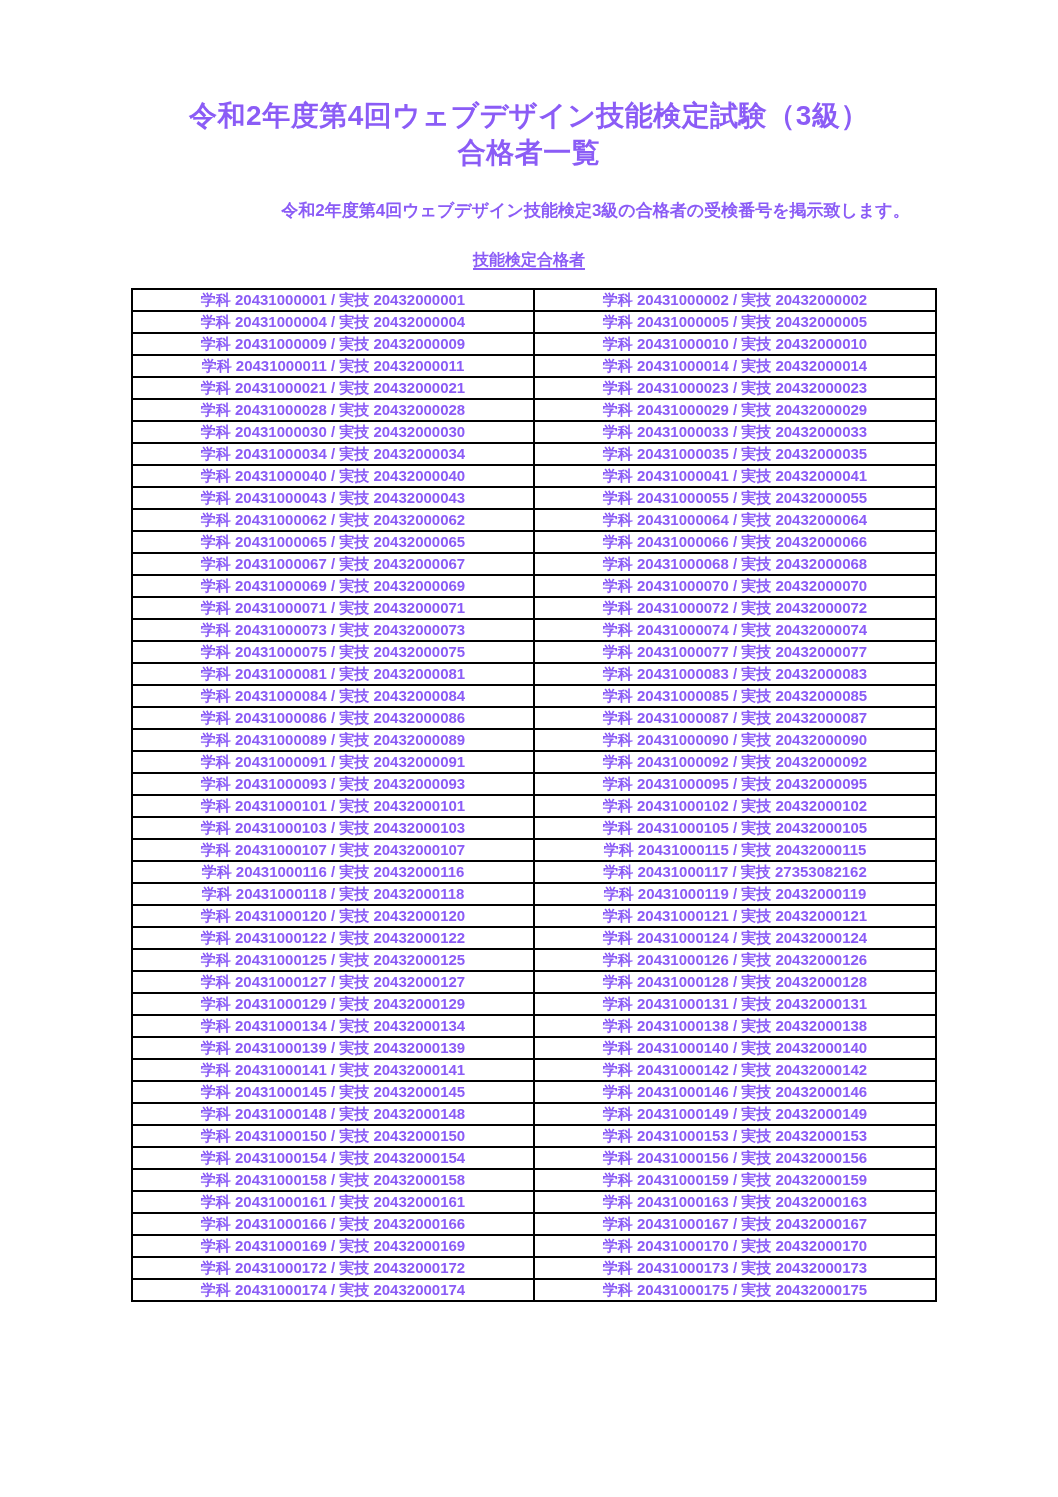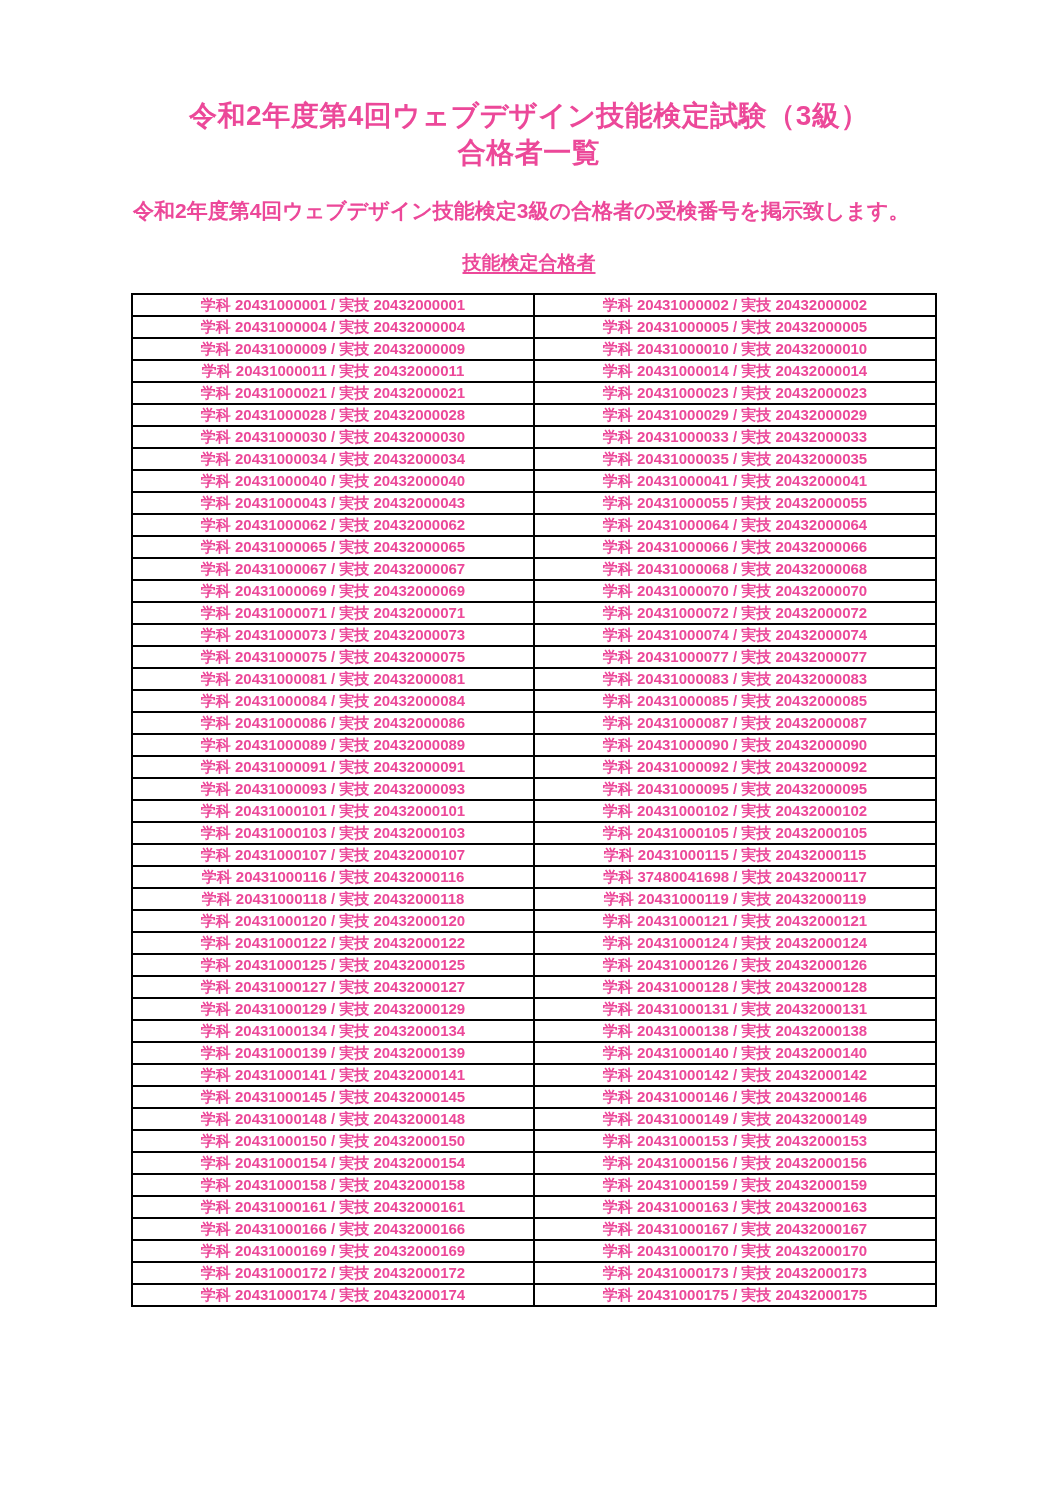--- a/index.html
+++ b/index.html
@@ -5,41 +5,42 @@
   html, body {
     margin: 0;
     padding: 0;
     background: #ffffff;
   }
   .page {
     position: relative;
     width: 1058px;
     height: 1497px;
     background: #ffffff;
-    color: #ec4899;
+    color: #8b5cf6;
     font-family: "Liberation Sans", "DejaVu Sans", sans-serif;
     font-weight: bold;
     overflow: hidden;
   }
   .title {
     margin: 0;
     padding-top: 97px;
     font-size: 28px;
     line-height: 37px;
     text-align: center;
     letter-spacing: 0.5px;
   }
   .intro {
     margin: 29px 0 0 133px;
-    font-size: 21px;
+    font-size: 17px;
     line-height: 22px;
+    text-align: center;
   }
   .section-heading {
     margin: 28px 0 0 0;
-    font-size: 19px;
+    font-size: 16px;
     text-align: center;
     text-decoration: underline;
     text-decoration-thickness: 2px;
     text-underline-offset: 3px;
   }
   .table-wrap {
     margin: 17px 12px 0 131px;
   }
   table.passers {
     border-collapse: collapse;
@@ -173,21 +174,21 @@
           <tr>
             <td>学科 20431000103 / 実技 20432000103</td>
             <td>学科 20431000105 / 実技 20432000105</td>
           </tr>
           <tr>
             <td>学科 20431000107 / 実技 20432000107</td>
             <td>学科 20431000115 / 実技 20432000115</td>
           </tr>
           <tr>
             <td>学科 20431000116 / 実技 20432000116</td>
-            <td>学科 37480041698 / 実技 20432000117</td>
+            <td>学科 20431000117 / 実技 27353082162</td>
           </tr>
           <tr>
             <td>学科 20431000118 / 実技 20432000118</td>
             <td>学科 20431000119 / 実技 20432000119</td>
           </tr>
           <tr>
             <td>学科 20431000120 / 実技 20432000120</td>
             <td>学科 20431000121 / 実技 20432000121</td>
           </tr>
           <tr>

